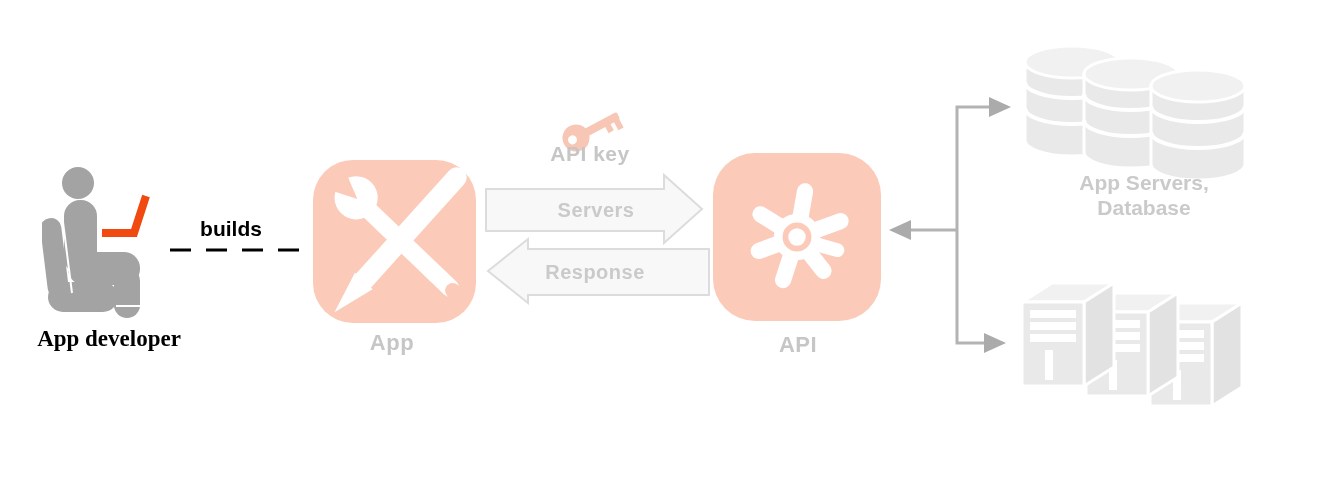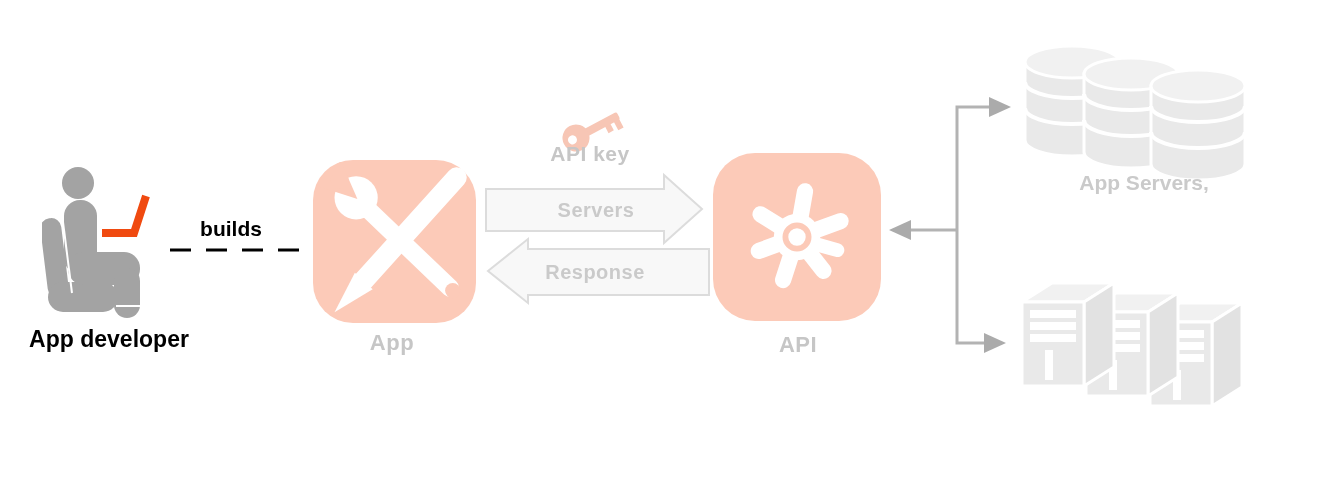--- a/index.html
+++ b/index.html
@@ -32,21 +32,21 @@
   .glyph-app{left:5px;top:2px;}
   .glyph-api{left:26px;top:26px;}
   .svg-abs{position:absolute;z-index:2;}
   .lbl{
     position:absolute;z-index:3;transform:translateX(-50%);
     white-space:nowrap;font-weight:bold;text-align:center;
   }
   .lbl.black{color:var(--text-black);}
   .lbl.gray{color:var(--label-gray);letter-spacing:0.5px;}
   .lbl.arrowtext{color:var(--arrow-text-gray);letter-spacing:0.5px;}
-  .lbl-dev{left:109px;top:326px;font-size:23px;}
+  .lbl-dev{left:109px;top:326px;font-size:23px;font-family:Liberation Serif, serif;}
   .lbl-builds{left:231px;top:217px;font-size:21px;}
   .lbl-app{left:392px;top:330px;font-size:22px;}
   .lbl-apikey{left:590px;top:142px;font-size:21px;}
   .lbl-request{left:596px;top:199px;font-size:20px;}
   .lbl-response{left:595px;top:261px;font-size:20px;}
   .lbl-api{left:798px;top:332px;font-size:22px;}
   .lbl-esb{left:1144px;top:170px;font-size:21px;line-height:25px;color:var(--arrow-text-gray);}
   .lbl-esb span{display:block;}
   .lbl-backend{left:1141px;top:427px;font-size:26px;color:#c9c9c9;}
 </style>
@@ -146,20 +146,21 @@
       <path d="M62,58 a47,16 0 0 0 94,0 M62,84 a47,16 0 0 0 94,0" fill="none" stroke="var(--white)" stroke-width="4"></path>
     </g>
     <g>
       <path d="M129,50 v78 a47,16 0 0 0 94,0 v-78 z" fill="var(--icon-gray)" stroke="var(--white)" stroke-width="3"></path>
       <ellipse cx="176" cy="50" rx="47" ry="16" fill="var(--icon-gray-top)" stroke="var(--white)" stroke-width="3"></ellipse>
       <path d="M129,70 a47,16 0 0 0 94,0 M129,96 a47,16 0 0 0 94,0" fill="none" stroke="var(--white)" stroke-width="4"></path>
     </g>
   </svg>
   <div class="lbl lbl-esb">
     <span>App Servers,</span>
+    <span>Database</span>
   </div>
 
   <svg class="svg-abs" style="left:1018px;top:276px" width="240" height="132" viewBox="0 0 240 132">
     <g>
       <polygon points="132,46 194,46 224,27 162,27" fill="var(--icon-gray-top)" stroke="var(--white)" stroke-width="3"></polygon>
       <polygon points="194,46 224,27 224,111 194,130" fill="var(--icon-gray-side)" stroke="var(--white)" stroke-width="3"></polygon>
       <rect x="132" y="46" width="62" height="84" fill="var(--icon-gray)" stroke="var(--white)" stroke-width="3"></rect>
       <g fill="var(--white)">
         <rect x="140" y="54" width="46" height="8"></rect>
           <rect x="140" y="66" width="46" height="8"></rect>

